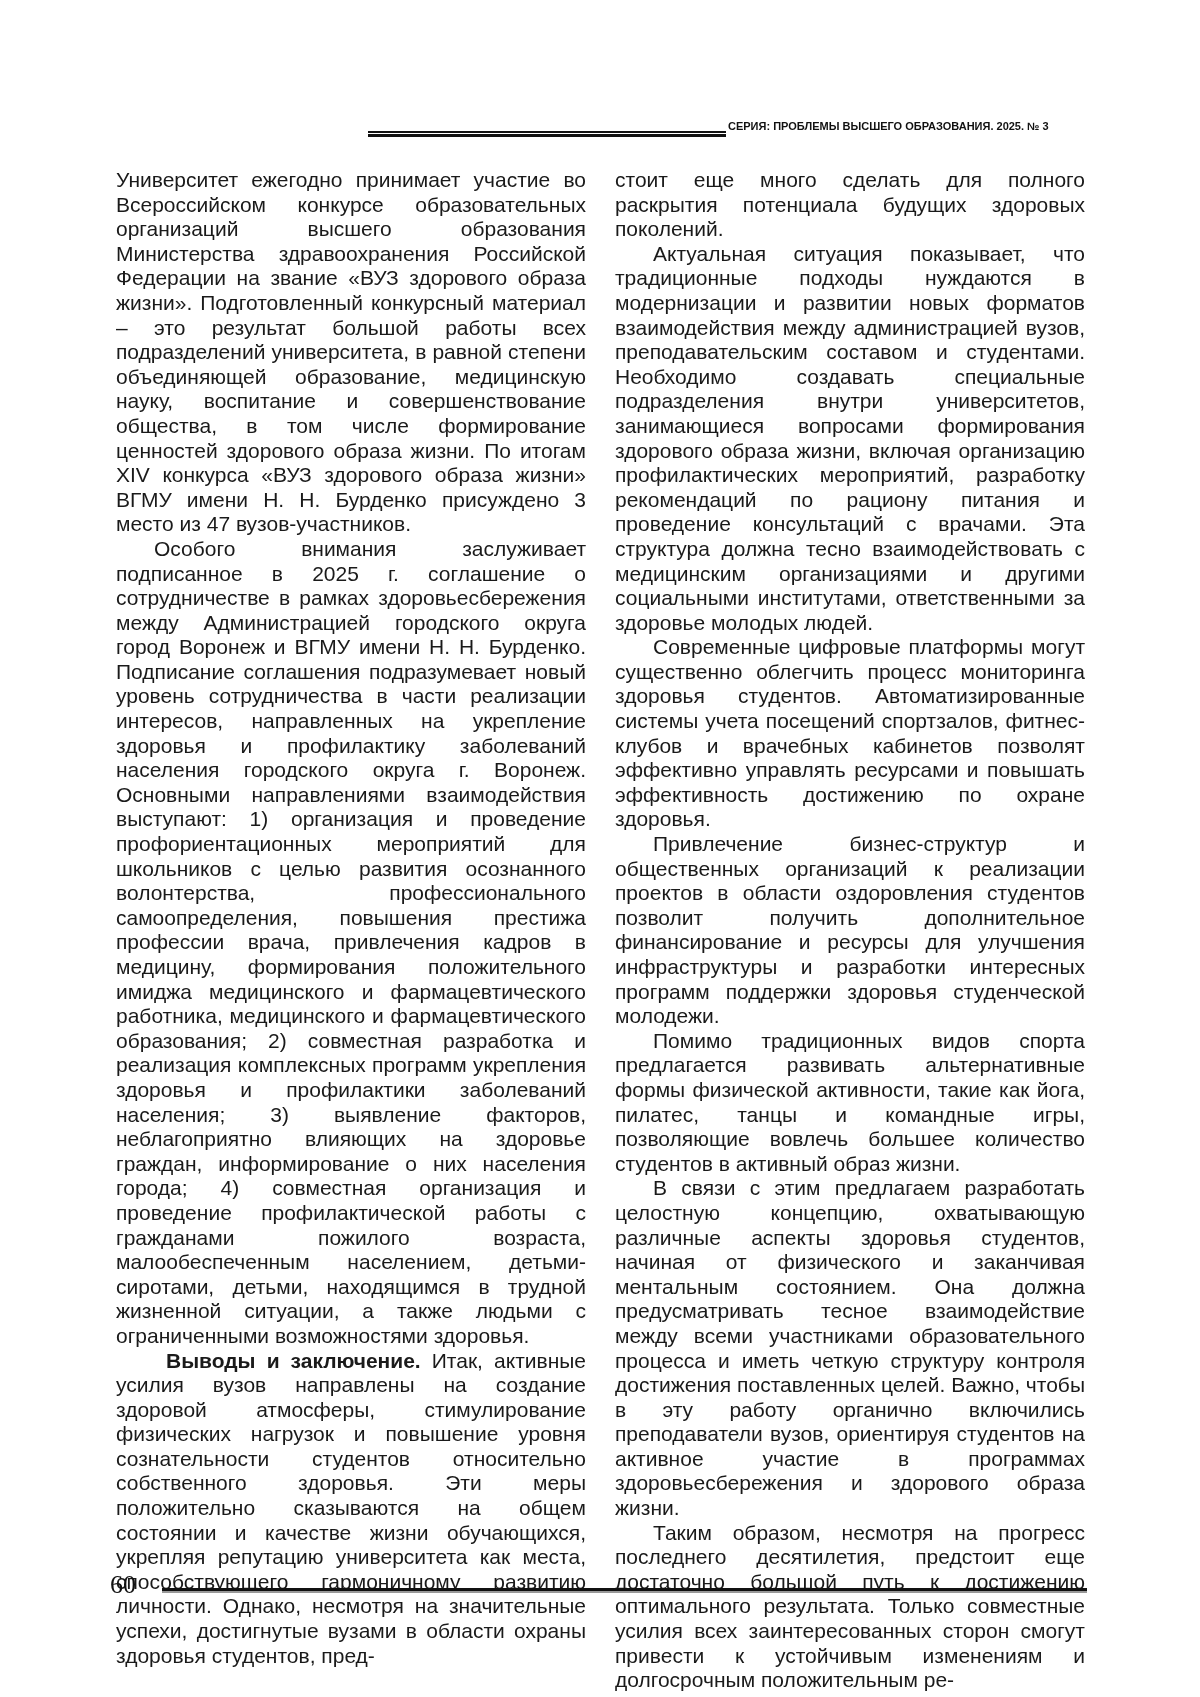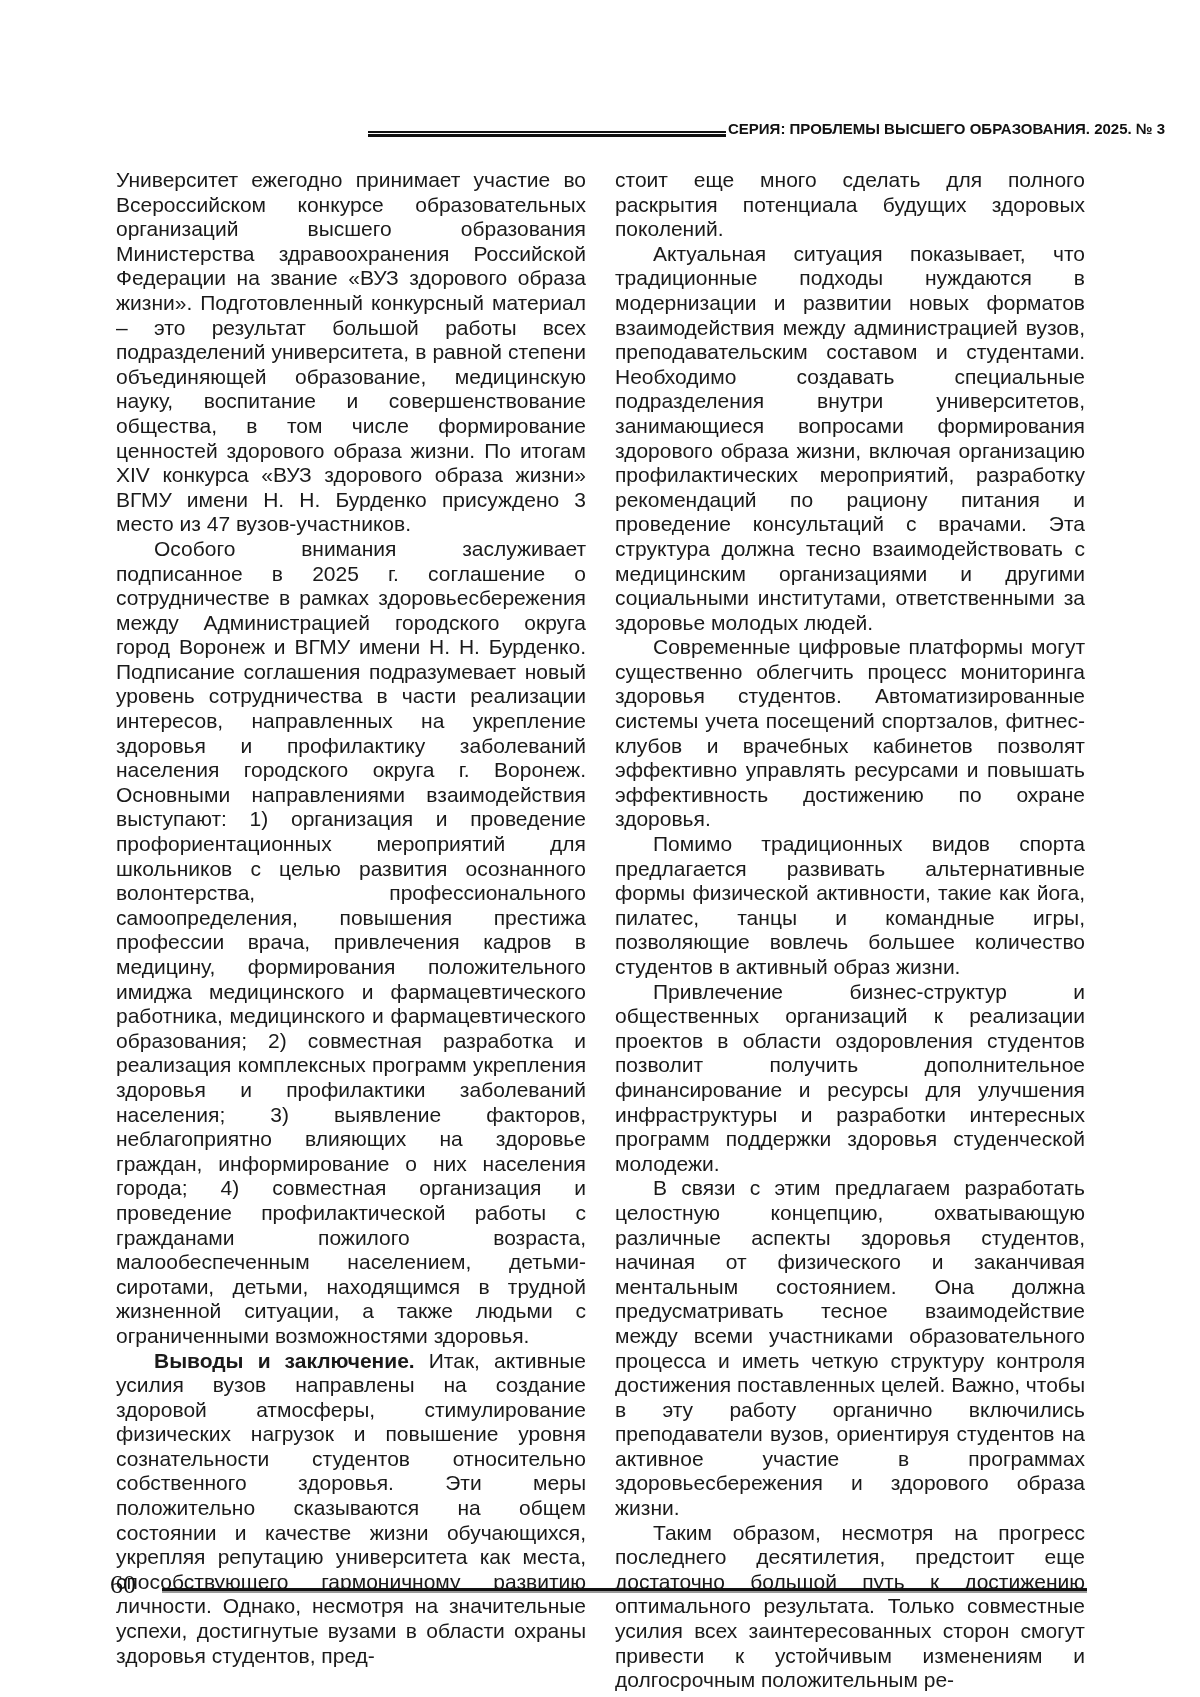--- a/index.html
+++ b/index.html
@@ -5,29 +5,29 @@
   html, body { margin: 0; padding: 0; background: #ffffff; }
   body { width: 1200px; height: 1697px; position: relative; overflow: hidden;
          font-family: "Liberation Sans", sans-serif; color: #1a1a1a; }
   .header { position: absolute; left: 116px; top: 100px; width: 900px; height: 40px; }
   .logo { position: absolute; left: 0; top: 0; font-family: "Liberation Serif", serif;
           font-weight: bold; white-space: nowrap; line-height: 40px; }
   .logo .big { font-size: 46px; color: #aab3b0; }
   .logo .small { font-size: 28px; color: #111; letter-spacing: 0.5px; }
   .rule { position: absolute; left: 252px; top: 31px; width: 358px; height: 6px;
           border-top: 2px solid #111; border-bottom: 3px solid #111; box-sizing: border-box; }
-  .series { position: absolute; left: 612px; top: 20px; font-size: 15px; font-weight: bold;
+  .series { position: absolute; left: 612px; top: 20px; font-size: 11px; font-weight: bold;
             color: #111; white-space: nowrap; }
   .col { position: absolute; top: 168px; width: 470px; font-size: 21px; line-height: 24.6px;
          text-align: justify; hyphens: manual; }
   .col.left { left: 116px; }
   .col.right { left: 615px; }
   .col p { margin: 0; text-indent: 0; }
   .col p.ind { text-indent: 38px; }
-  .col b { font-weight: bold; }
+  .col b { font-weight: bold; margin-left: 12px; }
   .footer-num { position: absolute; left: 110px; top: 1570px; font-family: "Liberation Serif", serif;
                 font-weight: normal; font-size: 26px; color: #111; }
   .footer-rule { position: absolute; left: 162px; top: 1588px; width: 925px; height: 3px;
                  background: #111; border-bottom: 2px solid #999; }
 </style>
 </head>
 <body>
 
 <div class="header">
   <div class="rule"></div>
@@ -37,20 +37,20 @@
 <div class="col left">
   <p>Университет ежегодно принимает участие во Всероссийском конкурсе образовательных организаций высшего образования Министерства здравоохранения Российской Федерации на звание «ВУЗ здорового образа жизни». Подготовленный конкурсный материал – это результат большой работы всех подразделений университета, в равной степени объединяющей образование, медицинскую науку, воспитание и совершенствование общества, в том числе формирование ценностей здорового образа жизни. По итогам XIV конкурса «ВУЗ здорового образа жизни» ВГМУ имени Н. Н. Бурденко присуждено 3 место из 47 вузов-участников.</p>
   <p class="ind">Особого внимания заслуживает подписанное в 2025 г. соглашение о сотрудничестве в рамках здоровьесбережения между Администрацией городского округа город Воронеж и ВГМУ имени Н. Н. Бурденко. Подписание соглашения подразумевает новый уровень сотрудничества в части реализации интересов, направленных на укрепление здоровья и профилактику заболеваний населения городского округа г. Воронеж. Основными направлениями взаимодействия выступают: 1) организация и проведение профориентационных мероприятий для школьников с целью развития осознанного волонтерства, профессионального самоопределения, повышения престижа профессии врача, привлечения кадров в медицину, формирования положительного имиджа медицинского и фармацевтического работника, медицинского и фармацевтического образования; 2) совместная разработка и реализация комплексных программ укрепления здоровья и профилактики заболеваний населения; 3) выявление факторов, неблагоприятно влияющих на здоровье граждан, информирование о них населения города; 4) совместная организация и проведение профилактической работы с гражданами пожилого возраста, малообеспеченным населением, детьми-сиротами, детьми, находящимся в трудной жизненной ситуации, а также людьми с ограниченными возможностями здоровья.</p>
   <p class="ind"><b>Выводы и заключение.</b><span> Итак, активные усилия вузов направлены на создание здоровой атмосферы, стимулирование физических нагрузок и повышение уровня сознательности студентов относительно собственного здоровья. Эти меры положительно сказываются на общем состоянии и качестве жизни обучающихся, укрепляя репутацию университета как места, способствующего гармоничному развитию личности. Однако, несмотря на значительные успехи, достигнутые вузами в области охраны здоровья студентов, пред-</span></p>
 </div>
 
 <div class="col right">
   <p>стоит еще много сделать для полного раскрытия потенциала будущих здоровых поколений.</p>
   <p class="ind">Актуальная ситуация показывает, что традиционные подходы нуждаются в модернизации и развитии новых форматов взаимодействия между администрацией вузов, преподавательским составом и студентами. Необходимо создавать специальные подразделения внутри университетов, занимающиеся вопросами формирования здорового образа жизни, включая организацию профилактических мероприятий, разработку рекомендаций по рациону питания и проведение консультаций с врачами. Эта структура должна тесно взаимодействовать с медицинским организациями и другими социальными институтами, ответственными за здоровье молодых людей.</p>
   <p class="ind">Современные цифровые платформы могут существенно облегчить процесс мониторинга здоровья студентов. Автоматизированные системы учета посещений спортзалов, фитнес-клубов и врачебных кабинетов позволят эффективно управлять ресурсами и повышать эффективность достижению по охране здоровья.</p>
+  <p class="ind">Привлечение бизнес-структур и общественных организаций к реализации проектов в области оздоровления студентов позволит получить дополнительное финансирование и ресурсы для улучшения инфраструктуры и разработки интересных программ поддержки здоровья студенческой молодежи.</p>
   <p class="ind">Помимо традиционных видов спорта предлагается развивать альтернативные формы физической активности, такие как йога, пилатес, танцы и командные игры, позволяющие вовлечь большее количество студентов в активный образ жизни.</p>
-  <p class="ind">Привлечение бизнес-структур и общественных организаций к реализации проектов в области оздоровления студентов позволит получить дополнительное финансирование и ресурсы для улучшения инфраструктуры и разработки интересных программ поддержки здоровья студенческой молодежи.</p>
   <p class="ind">В связи с этим предлагаем разработать целостную концепцию, охватывающую различные аспекты здоровья студентов, начиная от физического и заканчивая ментальным состоянием. Она должна предусматривать тесное взаимодействие между всеми участниками образовательного процесса и иметь четкую структуру контроля достижения поставленных целей. Важно, чтобы в эту работу органично включились преподаватели вузов, ориентируя студентов на активное участие в программах здоровьесбережения и здорового образа жизни.</p>
   <p class="ind">Таким образом, несмотря на прогресс последнего десятилетия, предстоит еще достаточно большой путь к достижению оптимального результата. Только совместные усилия всех заинтересованных сторон смогут привести к устойчивым изменениям и долгосрочным положительным ре-</p>
 </div>
 
 <div class="footer-num">60</div>
 <div class="footer-rule"></div>
 
 </body></html>

